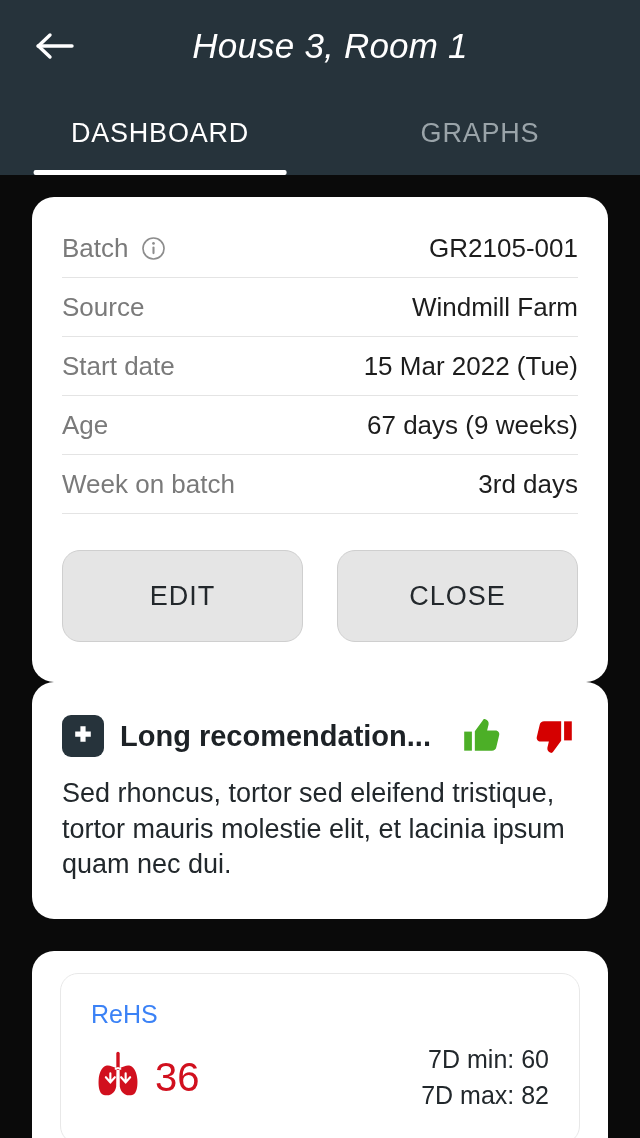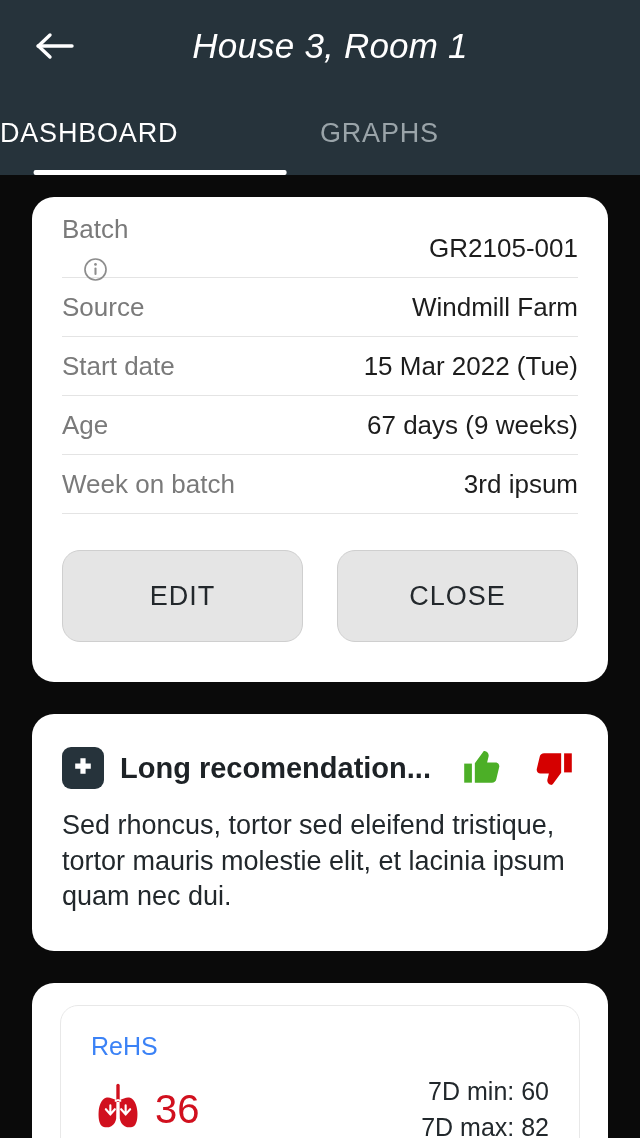--- a/index.html
+++ b/index.html
@@ -60,20 +60,21 @@
 
   .tabs {
     display: flex;
     align-items: flex-end;
     height: 83px;
     padding: 0 0 0 0;
     position: relative;
   }
   .tab {
     flex: 1 1 0;
+    text-align: center;
     color: #9aa4a9;
     font-size: 27px;
     font-weight: 500;
     letter-spacing: 0.8px;
     padding-bottom: 26px;
     cursor: pointer;
     position: relative;
   }
   .tab.active { color: #ffffff; }
   .tab.active .tab-underline {
@@ -93,42 +94,41 @@
   }
 
   .card {
     background: #ffffff;
     border-radius: 22px;
     margin: 0 32px 0 32px;
     box-sizing: border-box;
     overflow: hidden;
   }
   .card.info-card { margin-top: 22px; }
-  .card.reco-card { margin-top: 32px; }
+  .card.reco-card { }
   .card.metrics-card { margin-top: 32px; }
 
   
   .rows {
     padding: 22px 30px 0 30px;
   }
   .row {
     display: flex;
     align-items: center;
     justify-content: space-between;
     height: 58px;
     border-bottom: 1px solid #e4e4e4;
   }
   .row-label {
     color: #7a7a7a;
     font-size: 26px;
     font-weight: 400;
     display: flex;
     align-items: center;
     gap: 12px;
-    flex-direction: column;
   }
   .row-value {
     color: #1d1d1d;
     font-size: 26px;
     font-weight: 400;
     text-align: right;
   }
   .info-icon {
     display: inline-flex;
     align-items: center;
@@ -295,21 +295,21 @@
           <div class="row-value">15 Mar 2022 (Tue)</div>
         </div>
 
         <div class="row">
           <div class="row-label">Age</div>
           <div class="row-value">67 days (9 weeks)</div>
         </div>
 
         <div class="row">
           <div class="row-label">Week on batch</div>
-          <div class="row-value">3rd ipsum</div>
+          <div class="row-value">3rd days</div>
         </div>
 
       </div>
 
       <div class="card-actions">
         <button class="outline-btn">EDIT</button>
         <button class="outline-btn">CLOSE</button>
       </div>
     </div>
 

